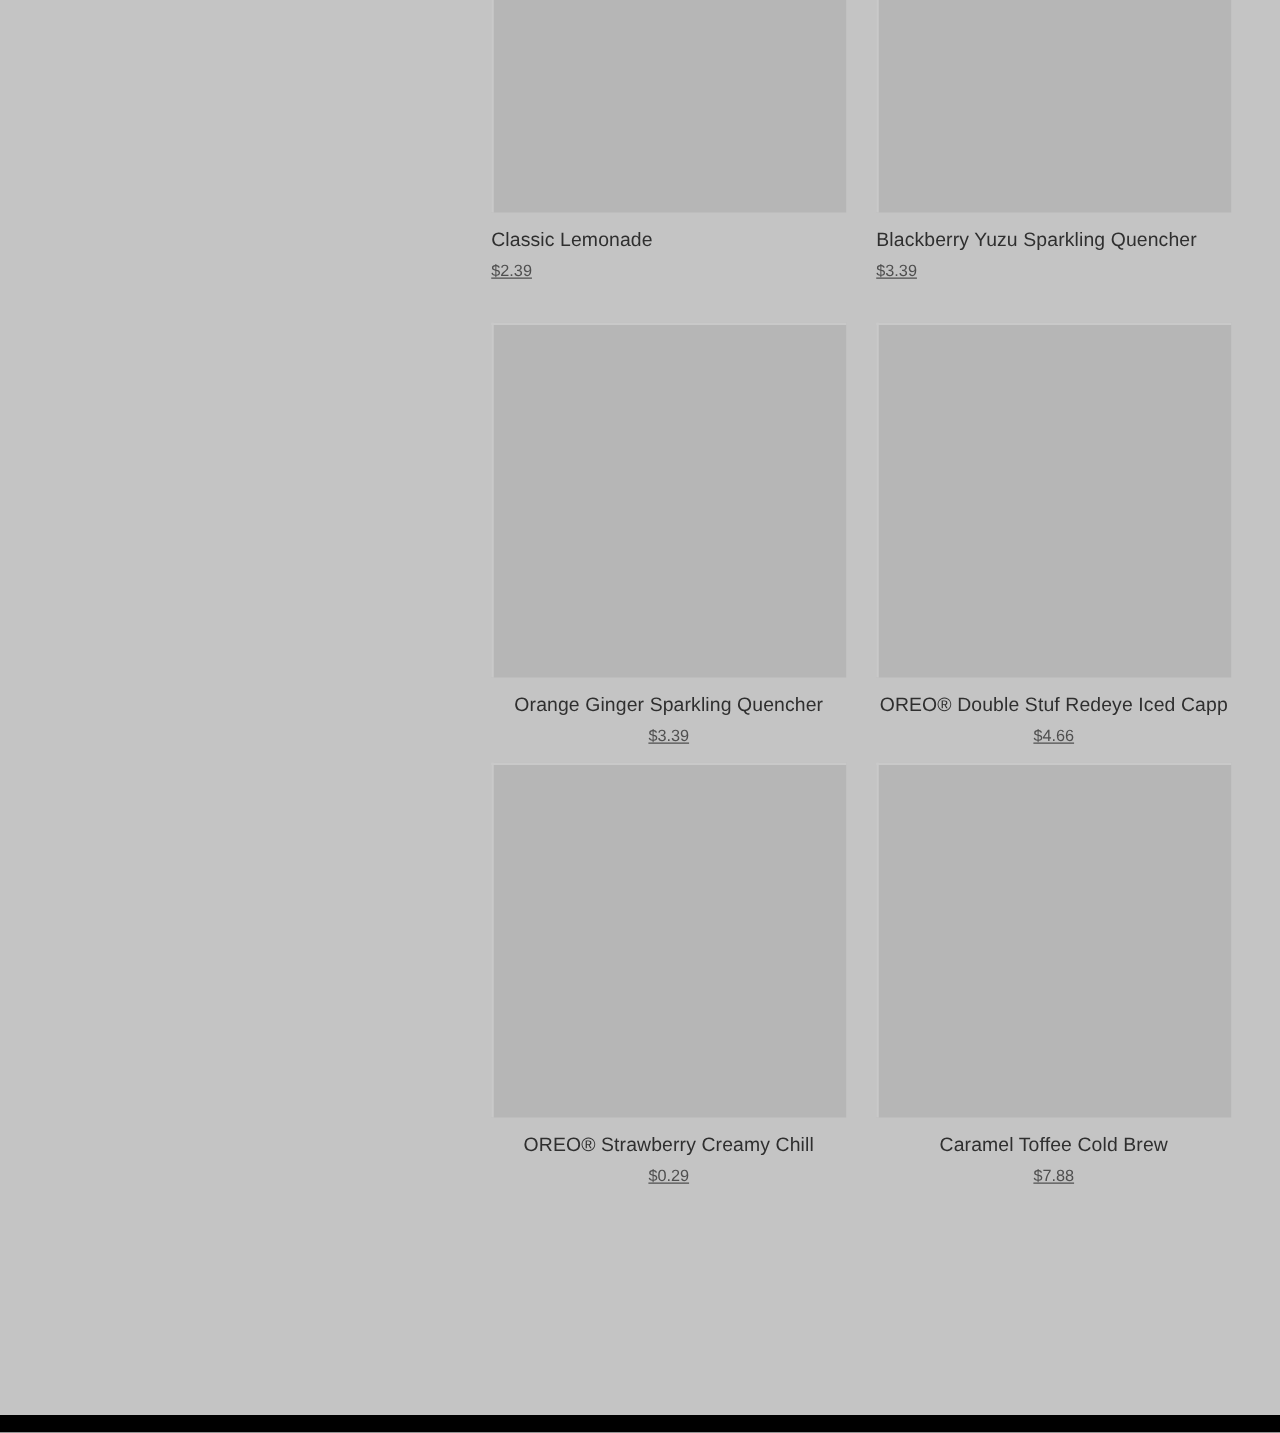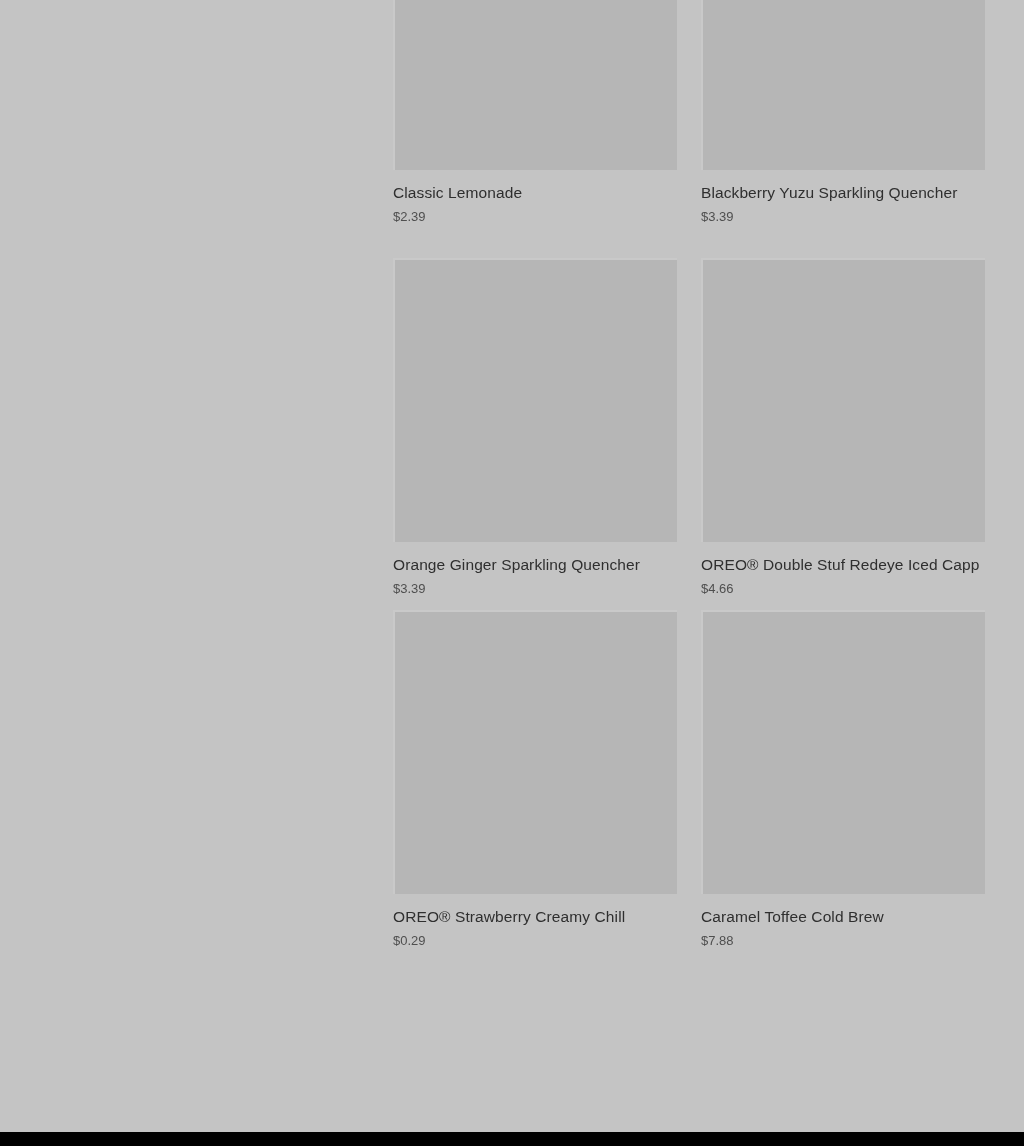--- a/index.html
+++ b/index.html
@@ -71,20 +71,21 @@
     color:#2f2f2f;
     letter-spacing:0.1px;
     padding-top:13px;
   }
 
   .card-price {
     font-size:13px;
     line-height:17px;
     color:#4f4f4f;
     padding-top:5px;
+    text-decoration:underline;
   }
 
   
   .card { padding-bottom:0; }
 
   
   .row {
     display:grid;
     grid-template-columns:284px 284px;
     column-gap:24px;
@@ -117,37 +118,37 @@
       </div>
 
       <div class="card">
         <div class="thumb"></div>
         <div class="card-title">Blackberry Yuzu Sparkling Quencher</div>
         <div class="card-price">$3.39</div>
       </div>
 
     </div>
 
-    <div class="row" style="margin-top:33px;">
+    <div class="row" style="margin-top:33px;text-align:center;">
 
       <div class="card">
         <div class="thumb"></div>
         <div class="card-title">Orange Ginger Sparkling Quencher</div>
         <div class="card-price">$3.39</div>
       </div>
 
       <div class="card">
         <div class="thumb"></div>
         <div class="card-title">OREO® Double Stuf Redeye Iced Capp</div>
         <div class="card-price">$4.66</div>
       </div>
 
     </div>
 
-    <div class="row" style="margin-top:13px;">
+    <div class="row" style="margin-top:13px;text-align:center;">
 
       <div class="card">
         <div class="thumb"></div>
         <div class="card-title">OREO® Strawberry Creamy Chill</div>
         <div class="card-price">$0.29</div>
       </div>
 
       <div class="card">
         <div class="thumb"></div>
         <div class="card-title">Caramel Toffee Cold Brew</div>

